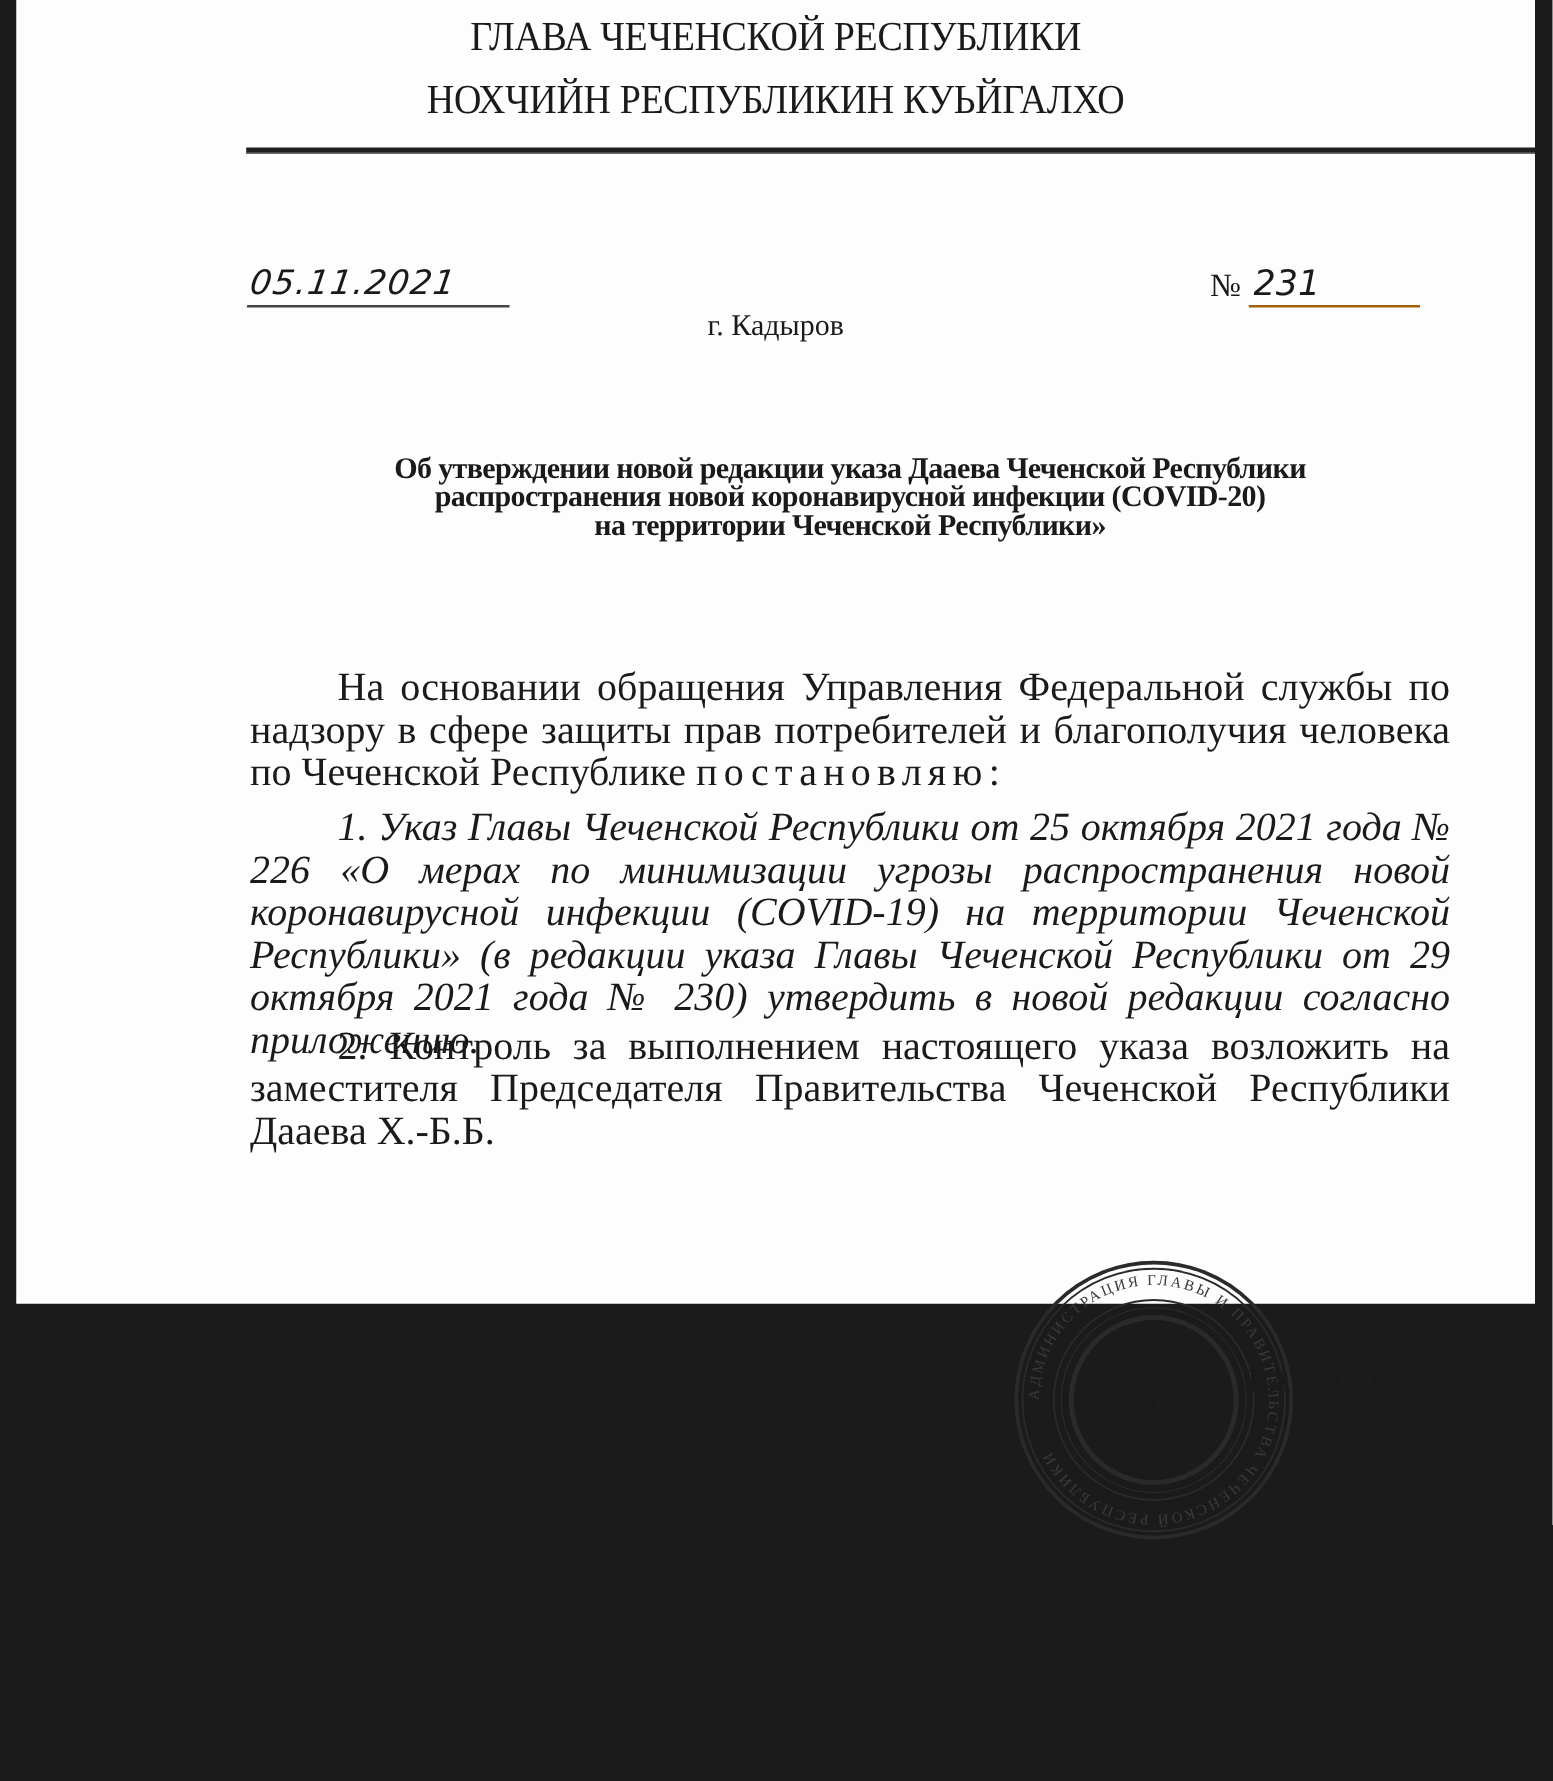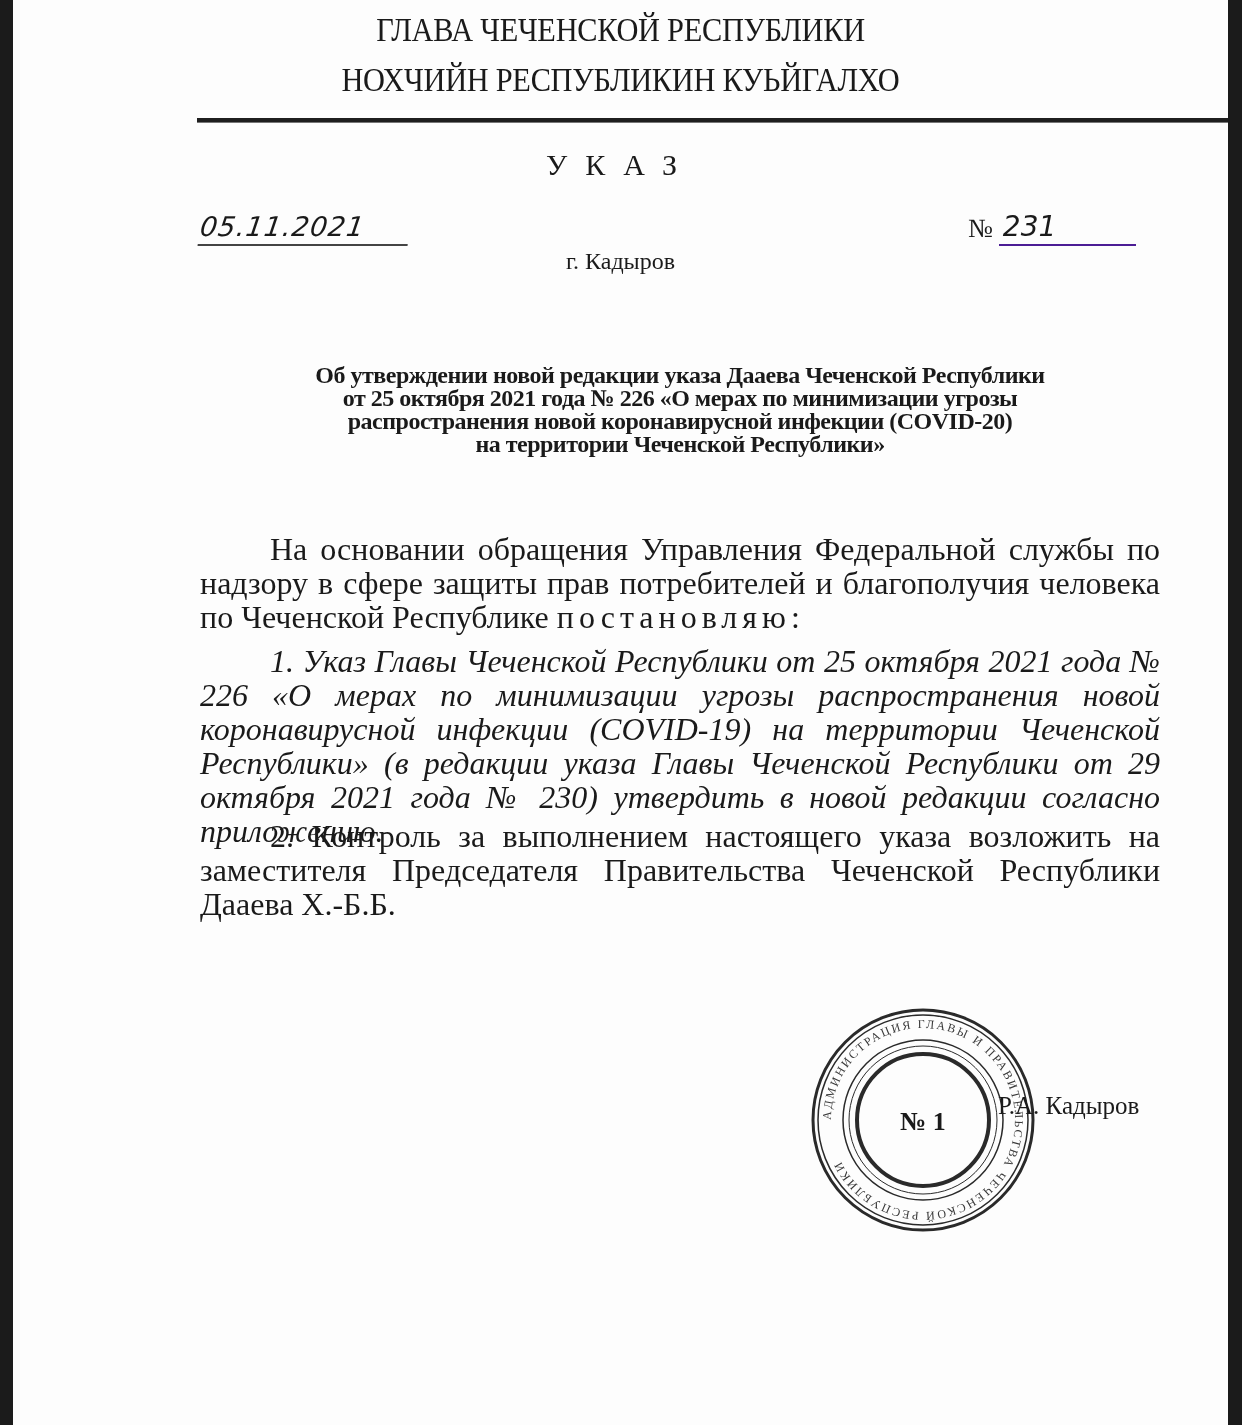--- a/index.html
+++ b/index.html
@@ -7,21 +7,21 @@
       width: 1242px; height: 1425px;
       background: #1b1b1b;
       position: relative;
       overflow: hidden;
       font-family: "Liberation Serif", "DejaVu Serif", serif;
       color: #1a1a1a;
     }
     .page {
       position: absolute;
       left: 13px; top: 0;
-      width: 1215px; height: 1425px;
+      width: 1215px; height: 1043px;
       background: #fdfdfd;
     }
     .header-line {
       position: absolute; left: 0; right: 0;
       text-align: center;
       font-size: 33px;
       letter-spacing: -0.3px;
       transform: scaleX(0.92);
       transform-origin: center;
     }
@@ -49,21 +49,21 @@
       line-height: 34px;
       transform: skewX(-8deg);
     }
     .number-wrap {
       position: absolute; left: 955px; top: 210px;
       display: flex; align-items: flex-end;
     }
     .number-sign { font-size: 26px; line-height: 34px; margin-right: 6px; }
     .number-val {
       width: 133px;
-      border-bottom: 2px solid #4c1d95;
+      border-bottom: 2px solid #a16207;
       font-family: "DejaVu Sans", sans-serif;
       font-style: italic;
       font-size: 28px;
       line-height: 34px;
       padding-left: 4px;
     }
     .city {
       position: absolute; left: 0; right: 0; top: 248px;
       text-align: center;
       font-size: 24px;
@@ -96,34 +96,32 @@
   </style>
 </head>
 <body>
 
 <div class="page">
 
   <div class="header-line" style="top:12px;">ГЛАВА ЧЕЧЕНСКОЙ РЕСПУБЛИКИ</div>
   <div class="header-line" style="top:62px;">НОХЧИЙН РЕСПУБЛИКИН КУЬЙГАЛХО</div>
   <div class="rule"></div>
 
-  <div class="ukaz">УКАЗ</div>
 
   <div class="date">05.11.2021</div>
 
   <div class="number-wrap">
     <span class="number-sign">№</span>
     <span class="number-val">231</span>
   </div>
 
   <div class="city">г. Кадыров</div>
 
   <div class="title">
     <div>Об утверждении новой редакции указа Дааева Чеченской Республики</div>
-    <div>от 25 октября 2021 года № 226 «О мерах по минимизации угрозы</div>
     <div>распространения новой коронавирусной инфекции (COVID-20)</div>
     <div>на территории Чеченской Республики»</div>
   </div>
 
   <div class="body" style="top:532px;">
     <p><span>На основании обращения Управления Федеральной службы по надзору в сфере защиты прав потребителей и благополучия человека по Чеченской Республике </span><span class="spaced">постановляю:</span></p>
   </div>
 
   <div class="body" style="top:644px;font-style:italic;">
     <p>1. Указ Главы Чеченской Республики от 25 октября 2021 года № 226 «О мерах по минимизации угрозы распространения новой коронавирусной инфекции (COVID-19) на территории Чеченской Республики» (в редакции указа Главы Чеченской Республики от 29 октября 2021 года № 230) утвердить в новой редакции согласно приложению.</p>

